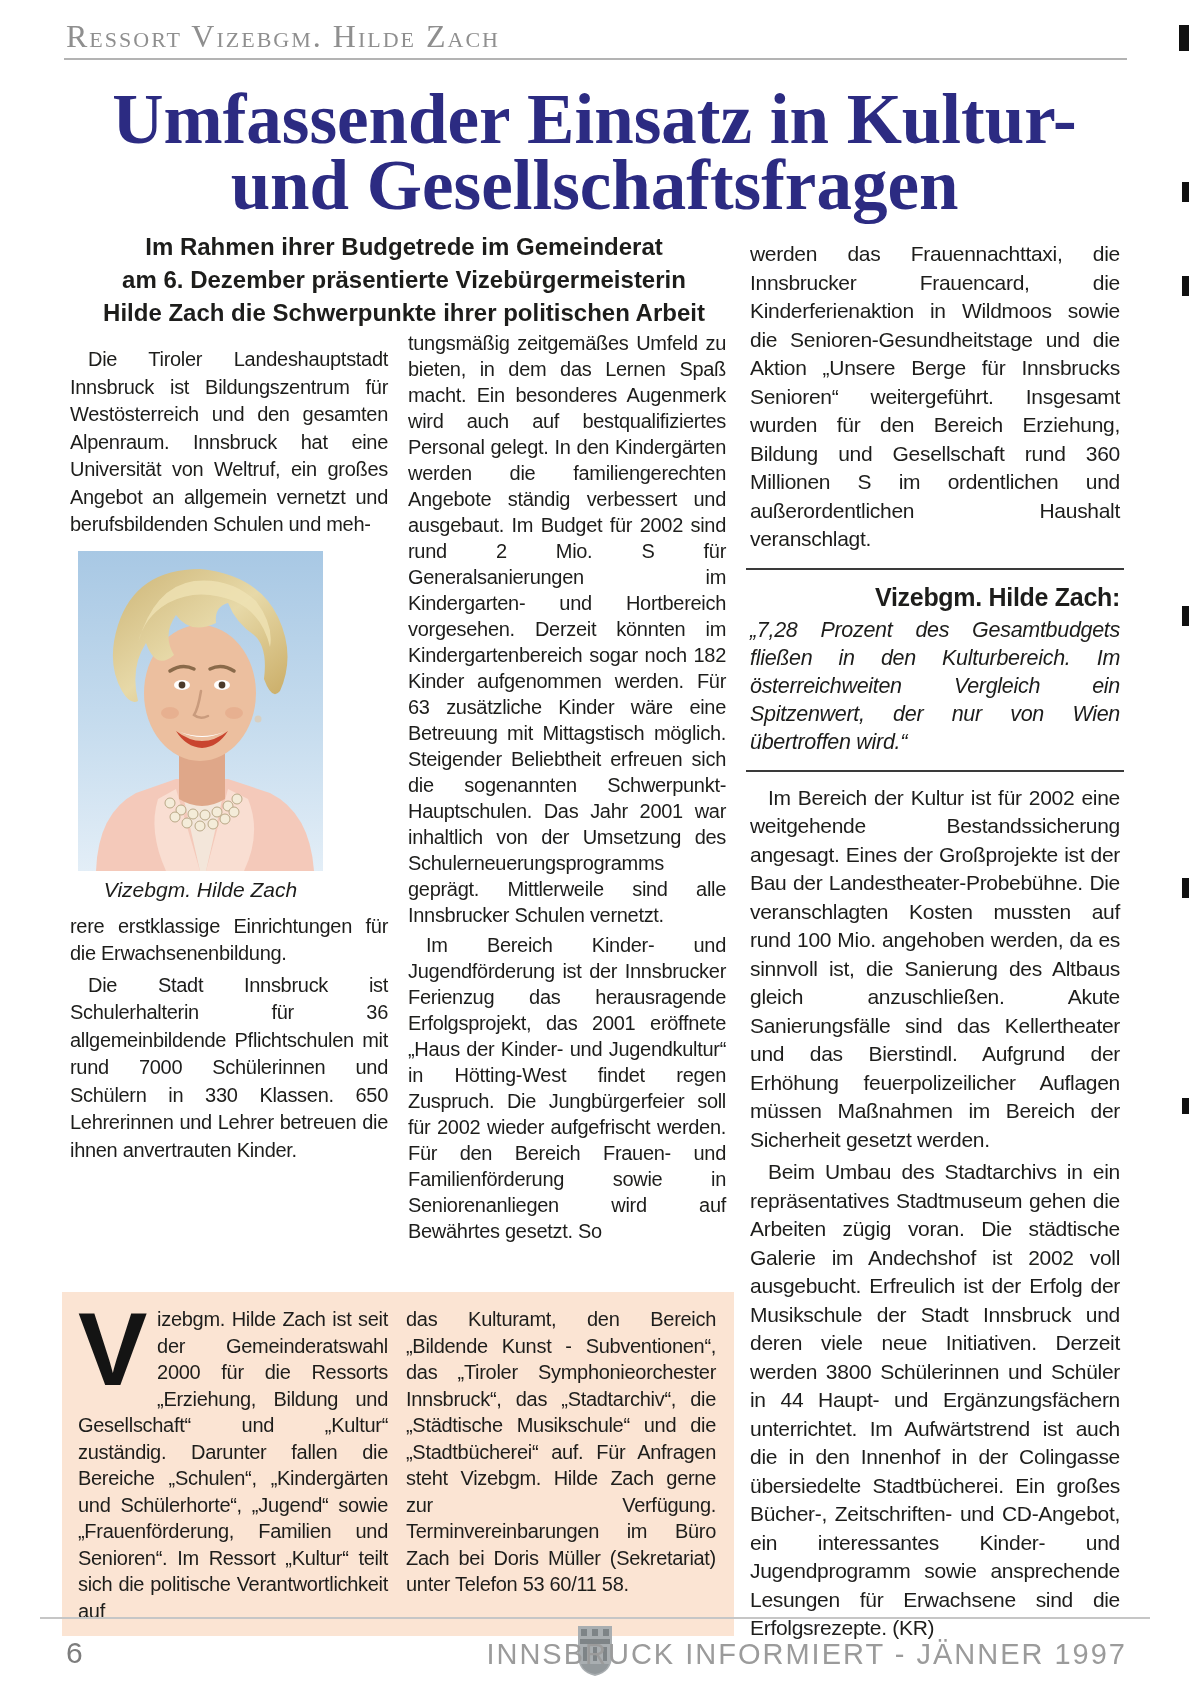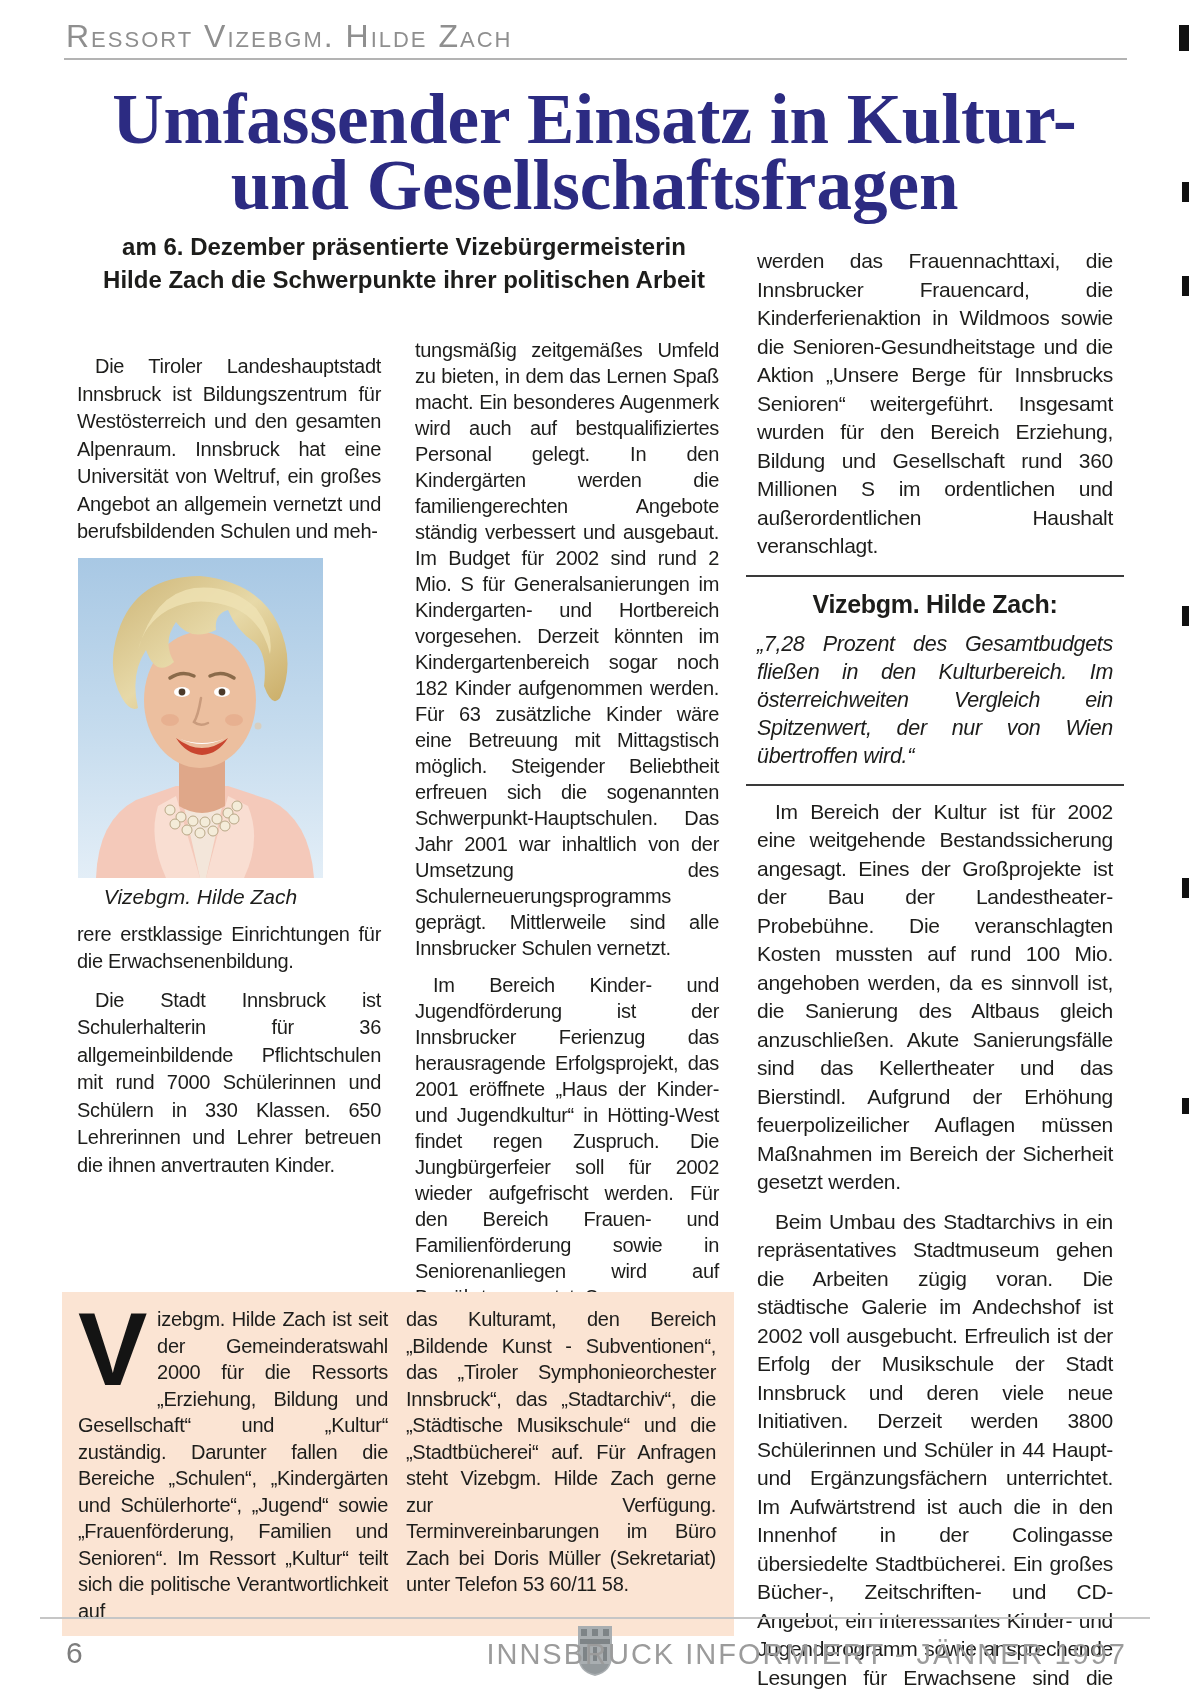--- a/index.html
+++ b/index.html
@@ -7,21 +7,21 @@
     position:relative;
     width:1189px;height:1691px;
     background:#ffffff;
     font-family:"Liberation Sans",sans-serif;
     color:#1d1d1b;
     overflow:hidden;
   }
   
   .kicker{
     position:absolute;left:66px;top:18px;
-    font-family:Liberation Sans, sans-serif;
+    font-family:Liberation Serif, serif;
     font-variant:small-caps;
     font-size:32px;letter-spacing:2px;
     color:#8f8f8f;
   }
   .kicker-rule{
     position:absolute;left:64px;top:58px;width:1063px;height:2px;
     background:#b3b3b3;
   }
   .title{
     position:absolute;left:0;top:86px;width:1189px;
@@ -35,39 +35,39 @@
   .intro{
     position:absolute;left:78px;top:230px;width:652px;
     text-align:center;
     font-weight:700;
     font-size:24px;line-height:33px;
     color:#1d1d1b;
   }
   .intro span{display:block;}
   
   .col{position:absolute;text-align:justify;}
-  .col p{margin:11px;}
+  .col p{margin:4px;}
   .col .ind{text-indent:18px;}
   .col1{left:66px;top:342px;width:326px;font-size:20px;line-height:27.5px;letter-spacing:-0.3px;}
   .col2{left:404px;top:326px;width:326px;font-size:20px;line-height:26px;letter-spacing:-0.3px;}
   .col3{left:746px;top:236px;width:378px;font-size:21px;line-height:28.5px;letter-spacing:-0.3px;}
   
   .photo-wrap{width:245px;margin:12px 0 4px 0;padding-left:12px;}
   .photo{display:block;width:245px;height:320px;}
   .caption{
     width:245px;text-align:center;
     font-style:italic;font-size:21px;line-height:26px;
     margin:6px 0 10px 0;letter-spacing:0;
     text-indent:0;
   }
   
   .quote-rule{height:2px;background:#3a3a3a;margin:14px 0 12px 0;}
   .quote-heading{
     font-weight:700;font-size:25px;line-height:30px;
-    text-align:center;margin:0 0 4px 0;
+    text-align:right;margin:0 0 4px 0;
   }
   .quote-text{
     font-style:italic;font-size:21.5px;line-height:28px;
     text-align:justify;margin:0;
   }
   
   .infobox{
     position:absolute;left:62px;top:1292px;width:672px;min-height:287px;
     background:#fbe4d3;
     box-sizing:border-box;
@@ -118,20 +118,21 @@
 
   <div class="kicker">Ressort Vizebgm. Hilde Zach</div>
   <div class="kicker-rule"></div>
 
   <div class="title">
     <span style="display:block;">Umfassender Einsatz in Kultur-</span>
     <span style="display:block;">und Gesellschaftsfragen</span>
   </div>
 
   <div class="intro">
+    <span>Im Rahmen ihrer Budgetrede im Gemeinderat</span>
     <span>am 6. Dezember präsentierte Vizebürgermeisterin</span>
     <span>Hilde Zach die Schwerpunkte ihrer politischen Arbeit</span>
   </div>
 
   <div class="col col1">
     <p class="ind">Die Tiroler Landeshauptstadt Innsbruck ist Bildungszentrum für Westösterreich und den gesamten Alpenraum. Innsbruck hat eine Universität von Weltruf, ein großes Angebot an allgemein vernetzt und berufsbildenden Schulen und meh-</p>
     <div class="photo-wrap">
       <svg class="photo" viewBox="0 0 245 320" aria-hidden="true">
         <defs>
           <linearGradient id="bgGrad" x1="0" y1="0" x2="0" y2="1">

